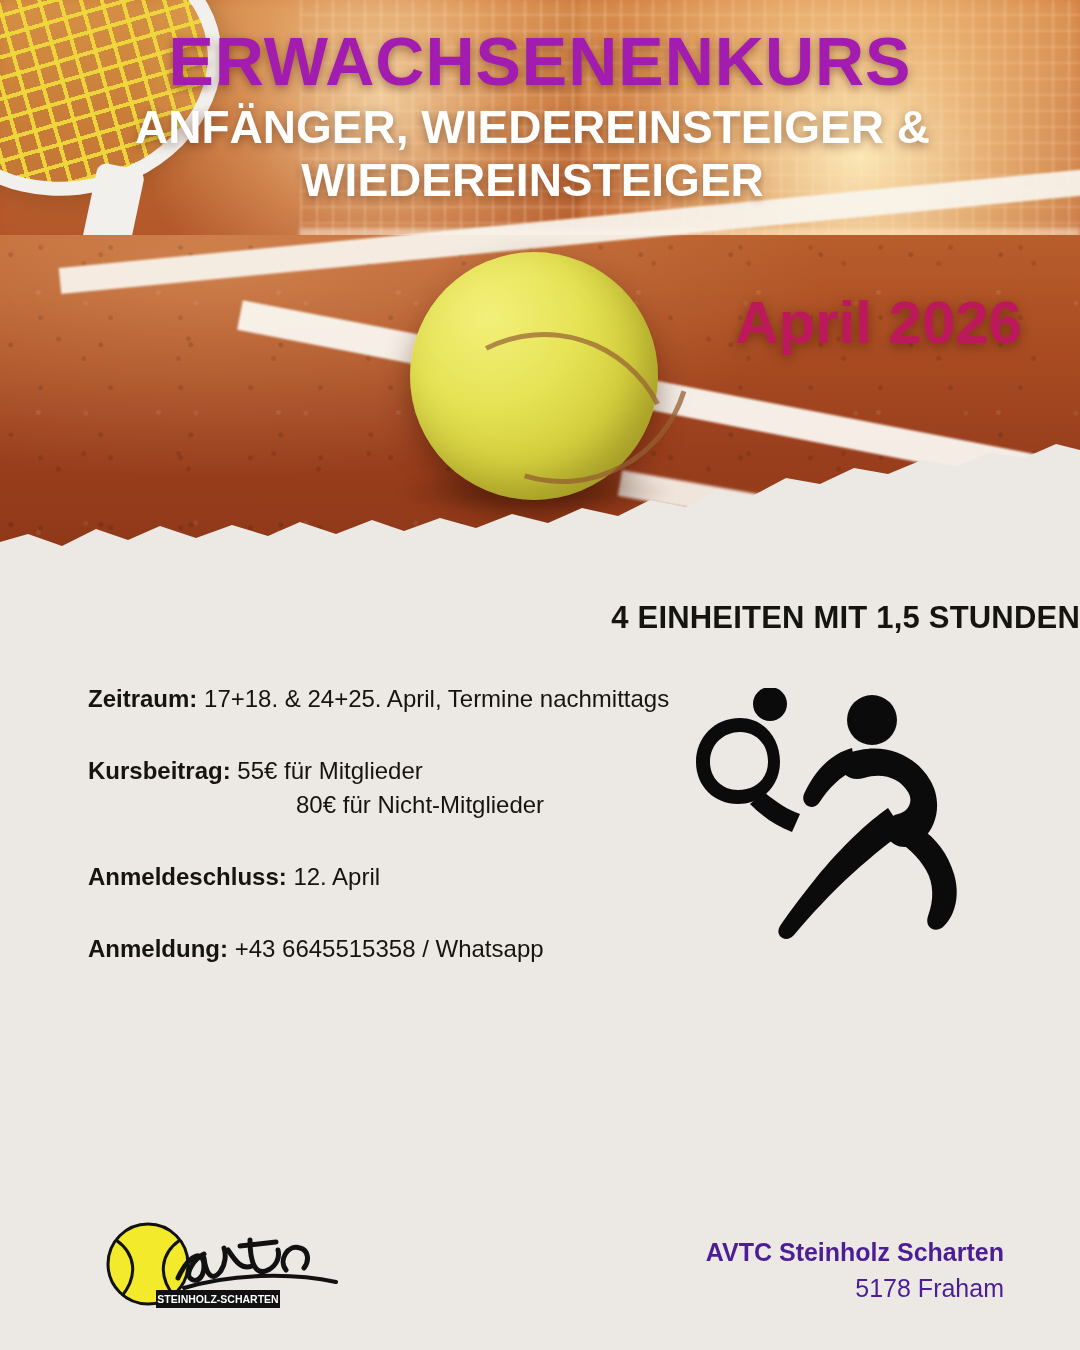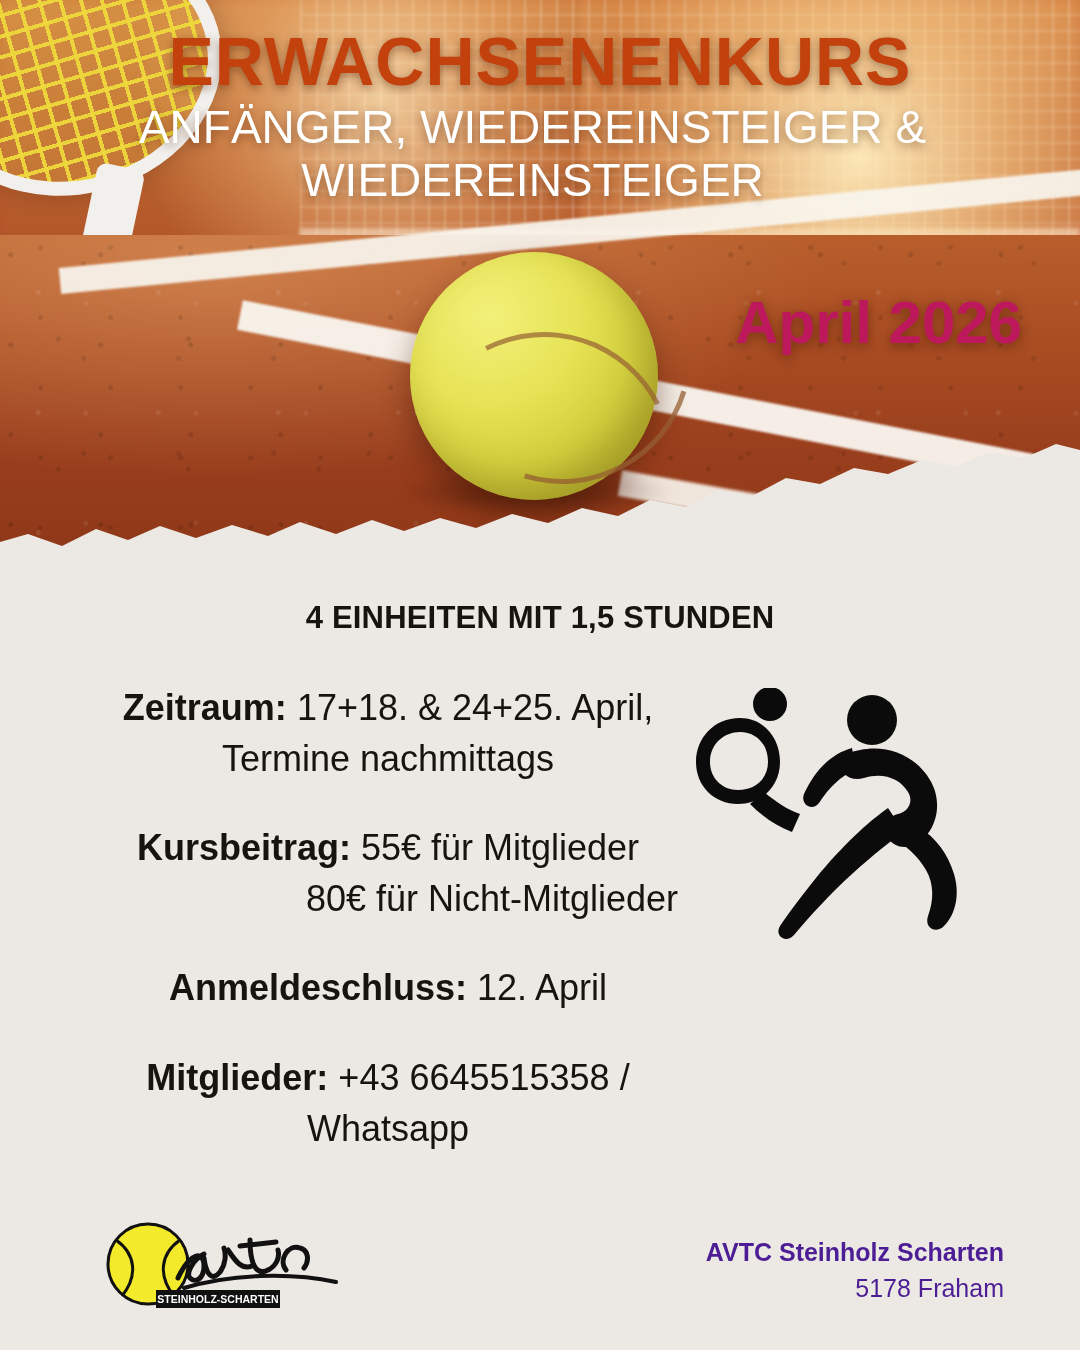--- a/index.html
+++ b/index.html
@@ -225,28 +225,28 @@
     left: 0;
     top: 26px;
     width: 1080px;
     text-align: center;
     z-index: 5;
   }
   .title-main {
     font-size: 68px;
     font-weight: 700;
     letter-spacing: 1px;
-    color: #c2410c;
+    color: #a21caf;
     text-shadow: 0 3px 10px rgba(70,25,5,.45);
     line-height: 1.04;
     margin: 0;
   }
   .title-sub {
     font-size: 46px;
-    font-weight: 400;
+    font-weight: 700;
     color: #ffffff;
     line-height: 1.15;
     margin: 4px 15px 0 0;
     text-shadow: 0 3px 10px rgba(70,25,5,.45);
     padding: 0 70px;
   }
   .date-badge {
     position: absolute;
     right: 58px;
     top: 288px;
@@ -264,38 +264,37 @@
     top: 560px;
     width: 1080px;
     height: 790px;
     background: #ece9e4;
   }
   .units-line {
     position: absolute;
     left: 0;
     top: 40px;
     width: 1080px;
-    text-align: center;
+    text-align: right;
     font-size: 31px;
     font-weight: 700;
     color: #16140f;
     letter-spacing: .2px;
   }
   .details {
     position: absolute;
     left: 88px;
     top: 122px;
     width: 600px;
     color: #16140f;
   }
   .row {
-    font-size: 36px;
+    font-size: 24px;
     line-height: 1.42;
     margin-bottom: 38px;
-    text-align: center;
   }
   .row .lbl { font-weight: 700; }
   .row .indent {
     display: block;
     padding-left: 208px;
   }
   .row.contact { margin-bottom: 0; }
 
   
   .player-icon {
@@ -394,21 +393,21 @@
         <span class="indent">80€ für Nicht-Mitglieder</span>
       </div>
 
 
       <div class="row">
         <span class="lbl">Anmeldeschluss:</span>
         <span>12. April</span>
       </div>
 
       <div class="row contact">
-        <span class="lbl">Mitglieder:</span>
+        <span class="lbl">Anmeldung:</span>
         <span>+43 6645515358  / Whatsapp</span>
       </div>
 
     </div>
 
     <svg class="player-icon" viewBox="0 0 320 260">
       <g fill="#0b0b0b">
 
         <path d="M48,30 C22,30 4,50 4,74 C4,98 22,116 46,116 C70,116 88,98 88,74 C88,50 72,30 48,30 Z M48,44 C64,44 76,56 76,74 C76,90 64,102 46,102 C30,102 18,90 18,74 C18,56 32,44 48,44 Z"></path>
 

